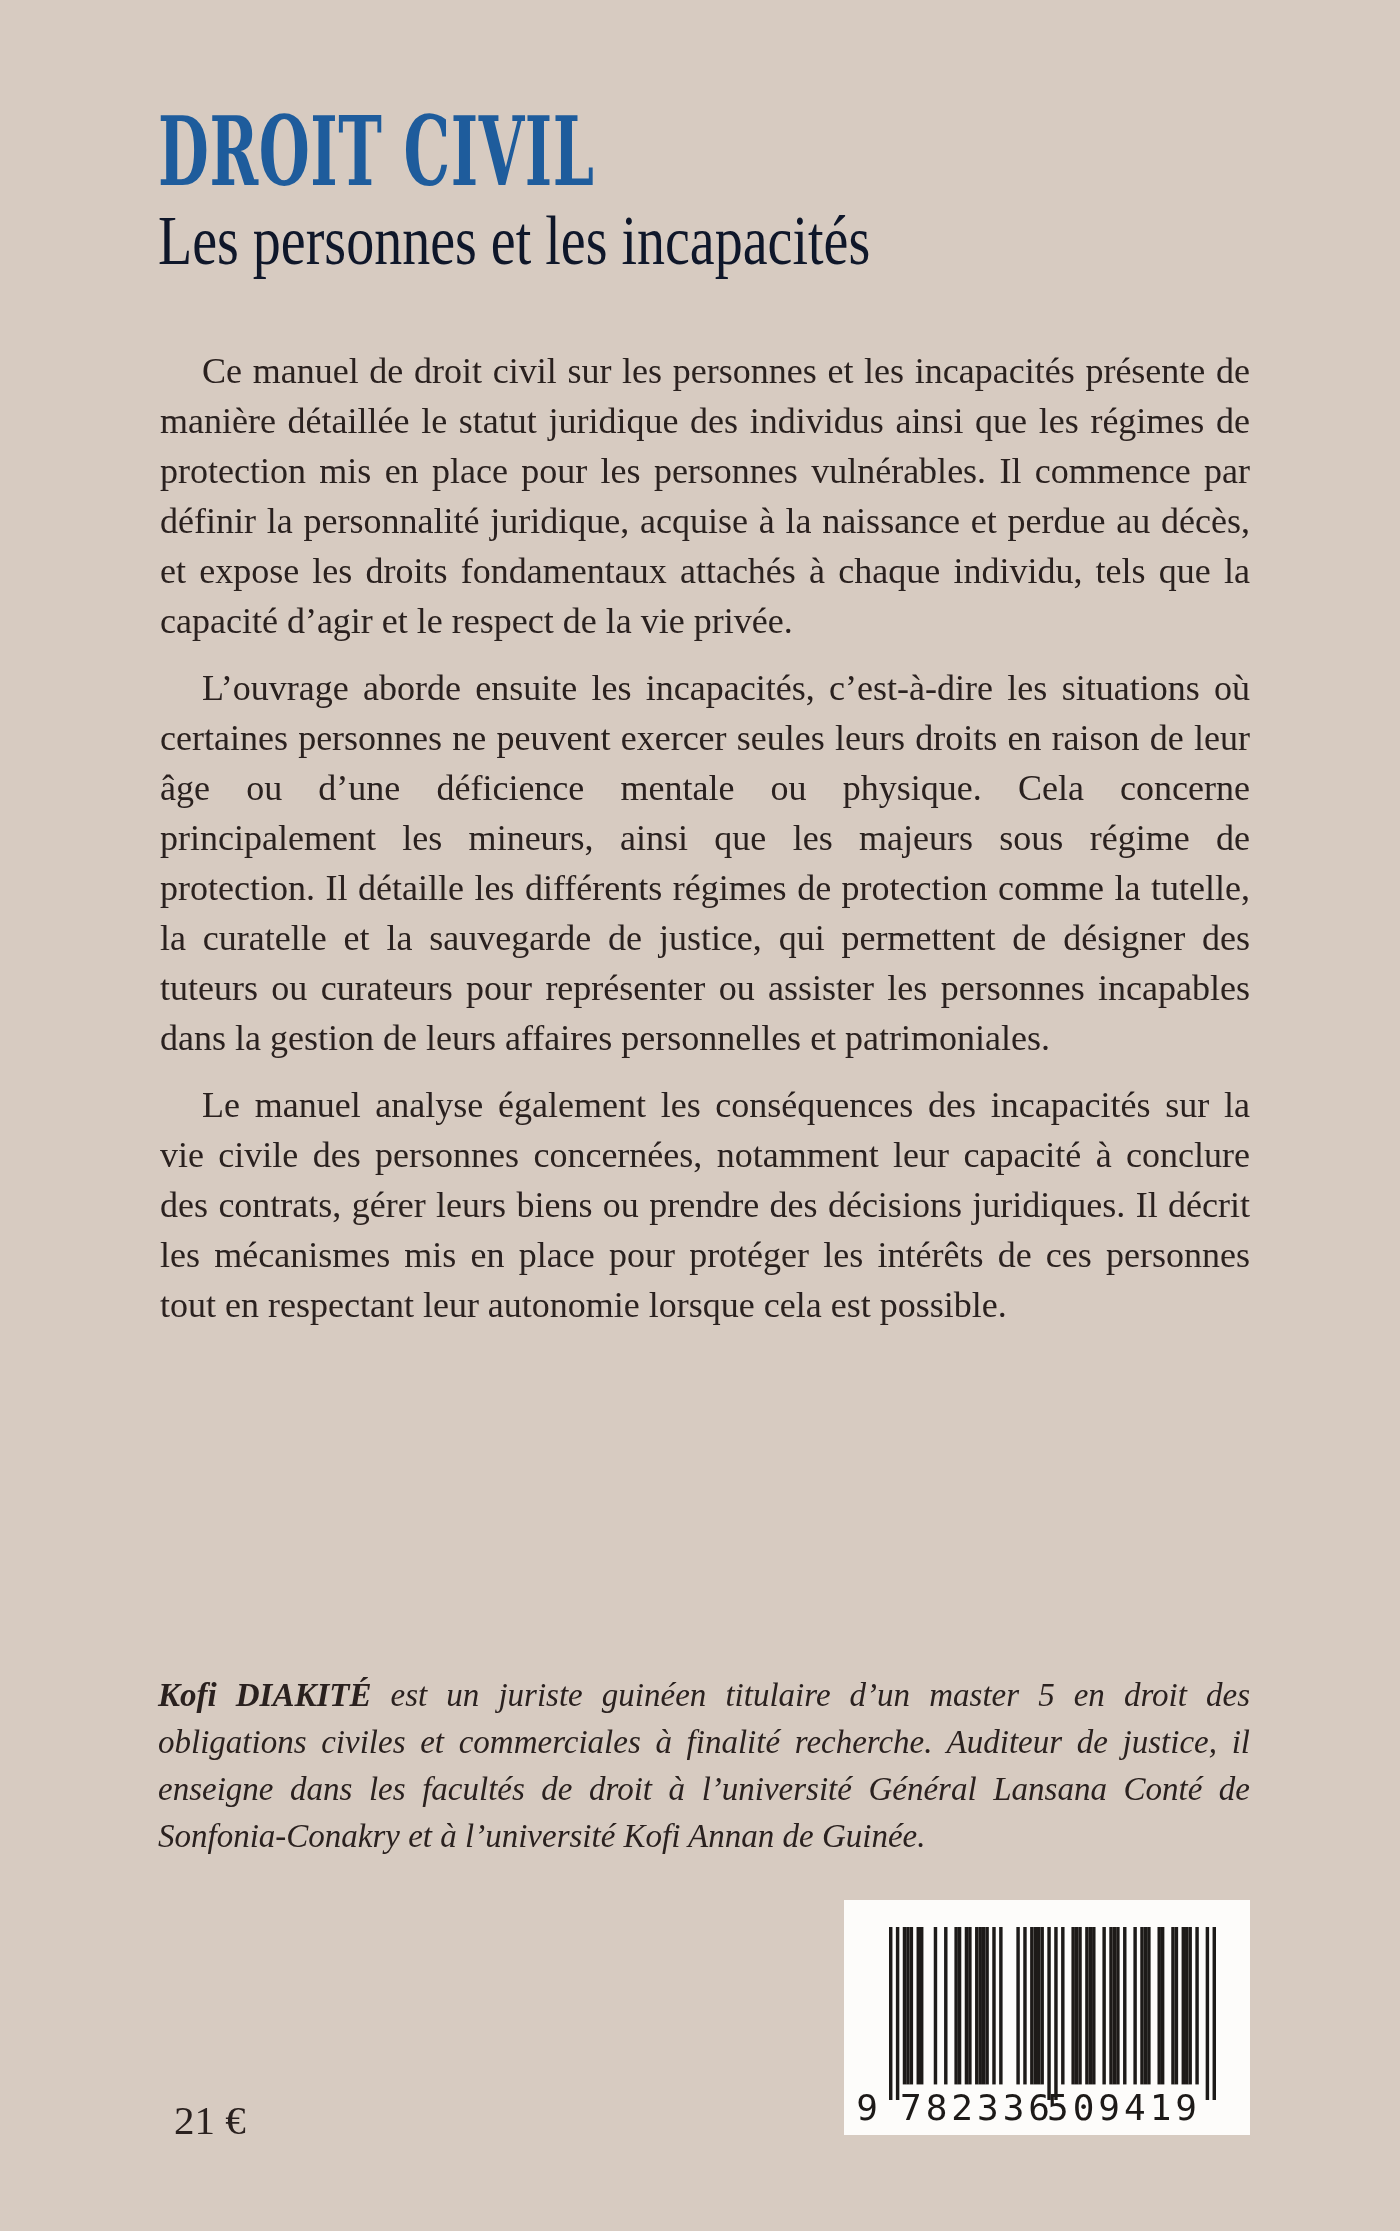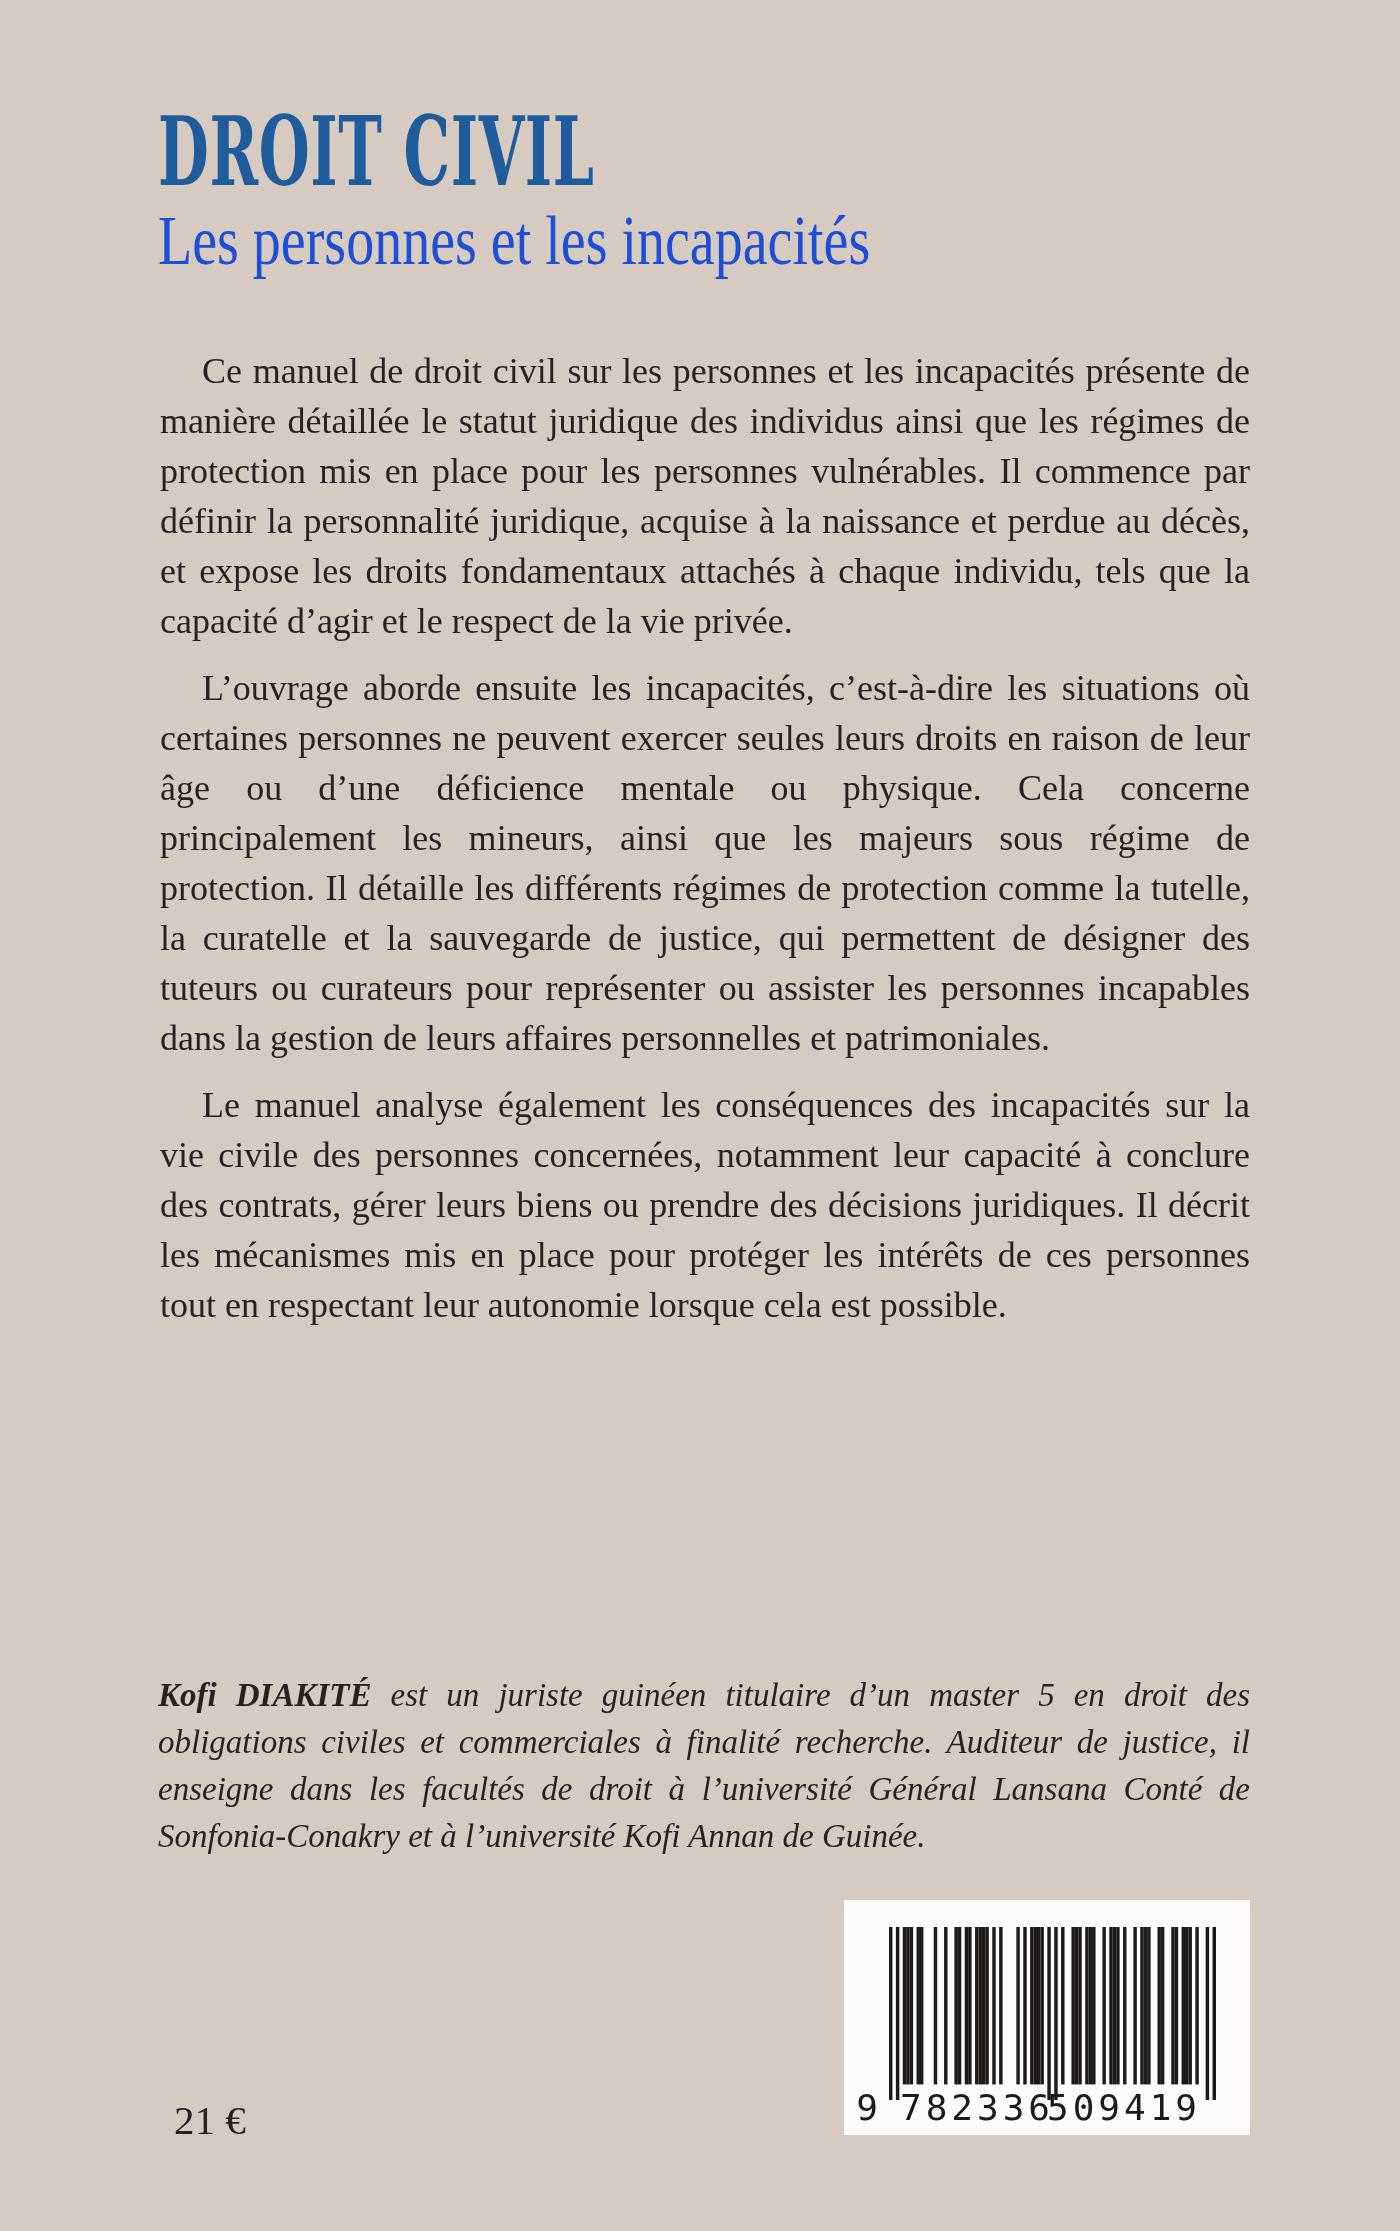--- a/index.html
+++ b/index.html
@@ -14,21 +14,21 @@
   .title{
     position:absolute;left:158px;top:104px;margin:0;
     font-family:"DejaVu Serif",serif;
     font-weight:bold;font-size:96px;line-height:1;
     color:#1e5c9c;white-space:nowrap;
   }
   .title .squeeze{display:inline-block;transform:scaleX(0.61);transform-origin:0 50%;letter-spacing:1px;}
   .subtitle{
     position:absolute;left:158px;top:206px;margin:0;
     font-weight:normal;font-size:70px;line-height:1;white-space:nowrap;
-    color:#1d4ed8;
+    color:#0f172a;
   }
   .subtitle .squeeze{display:inline-block;transform:scaleX(0.80);transform-origin:0 50%;}
   .description{
     position:absolute;left:158px;top:346px;width:1092px;
     font-size:36px;line-height:50px;text-align:justify;
   }
   .description p{margin:0 0 17px 2px;text-indent:42px;}
   .bio{
     position:absolute;left:158px;top:1672px;width:1092px;margin:0;
     font-size:33px;line-height:47px;font-style:italic;text-align:justify;

